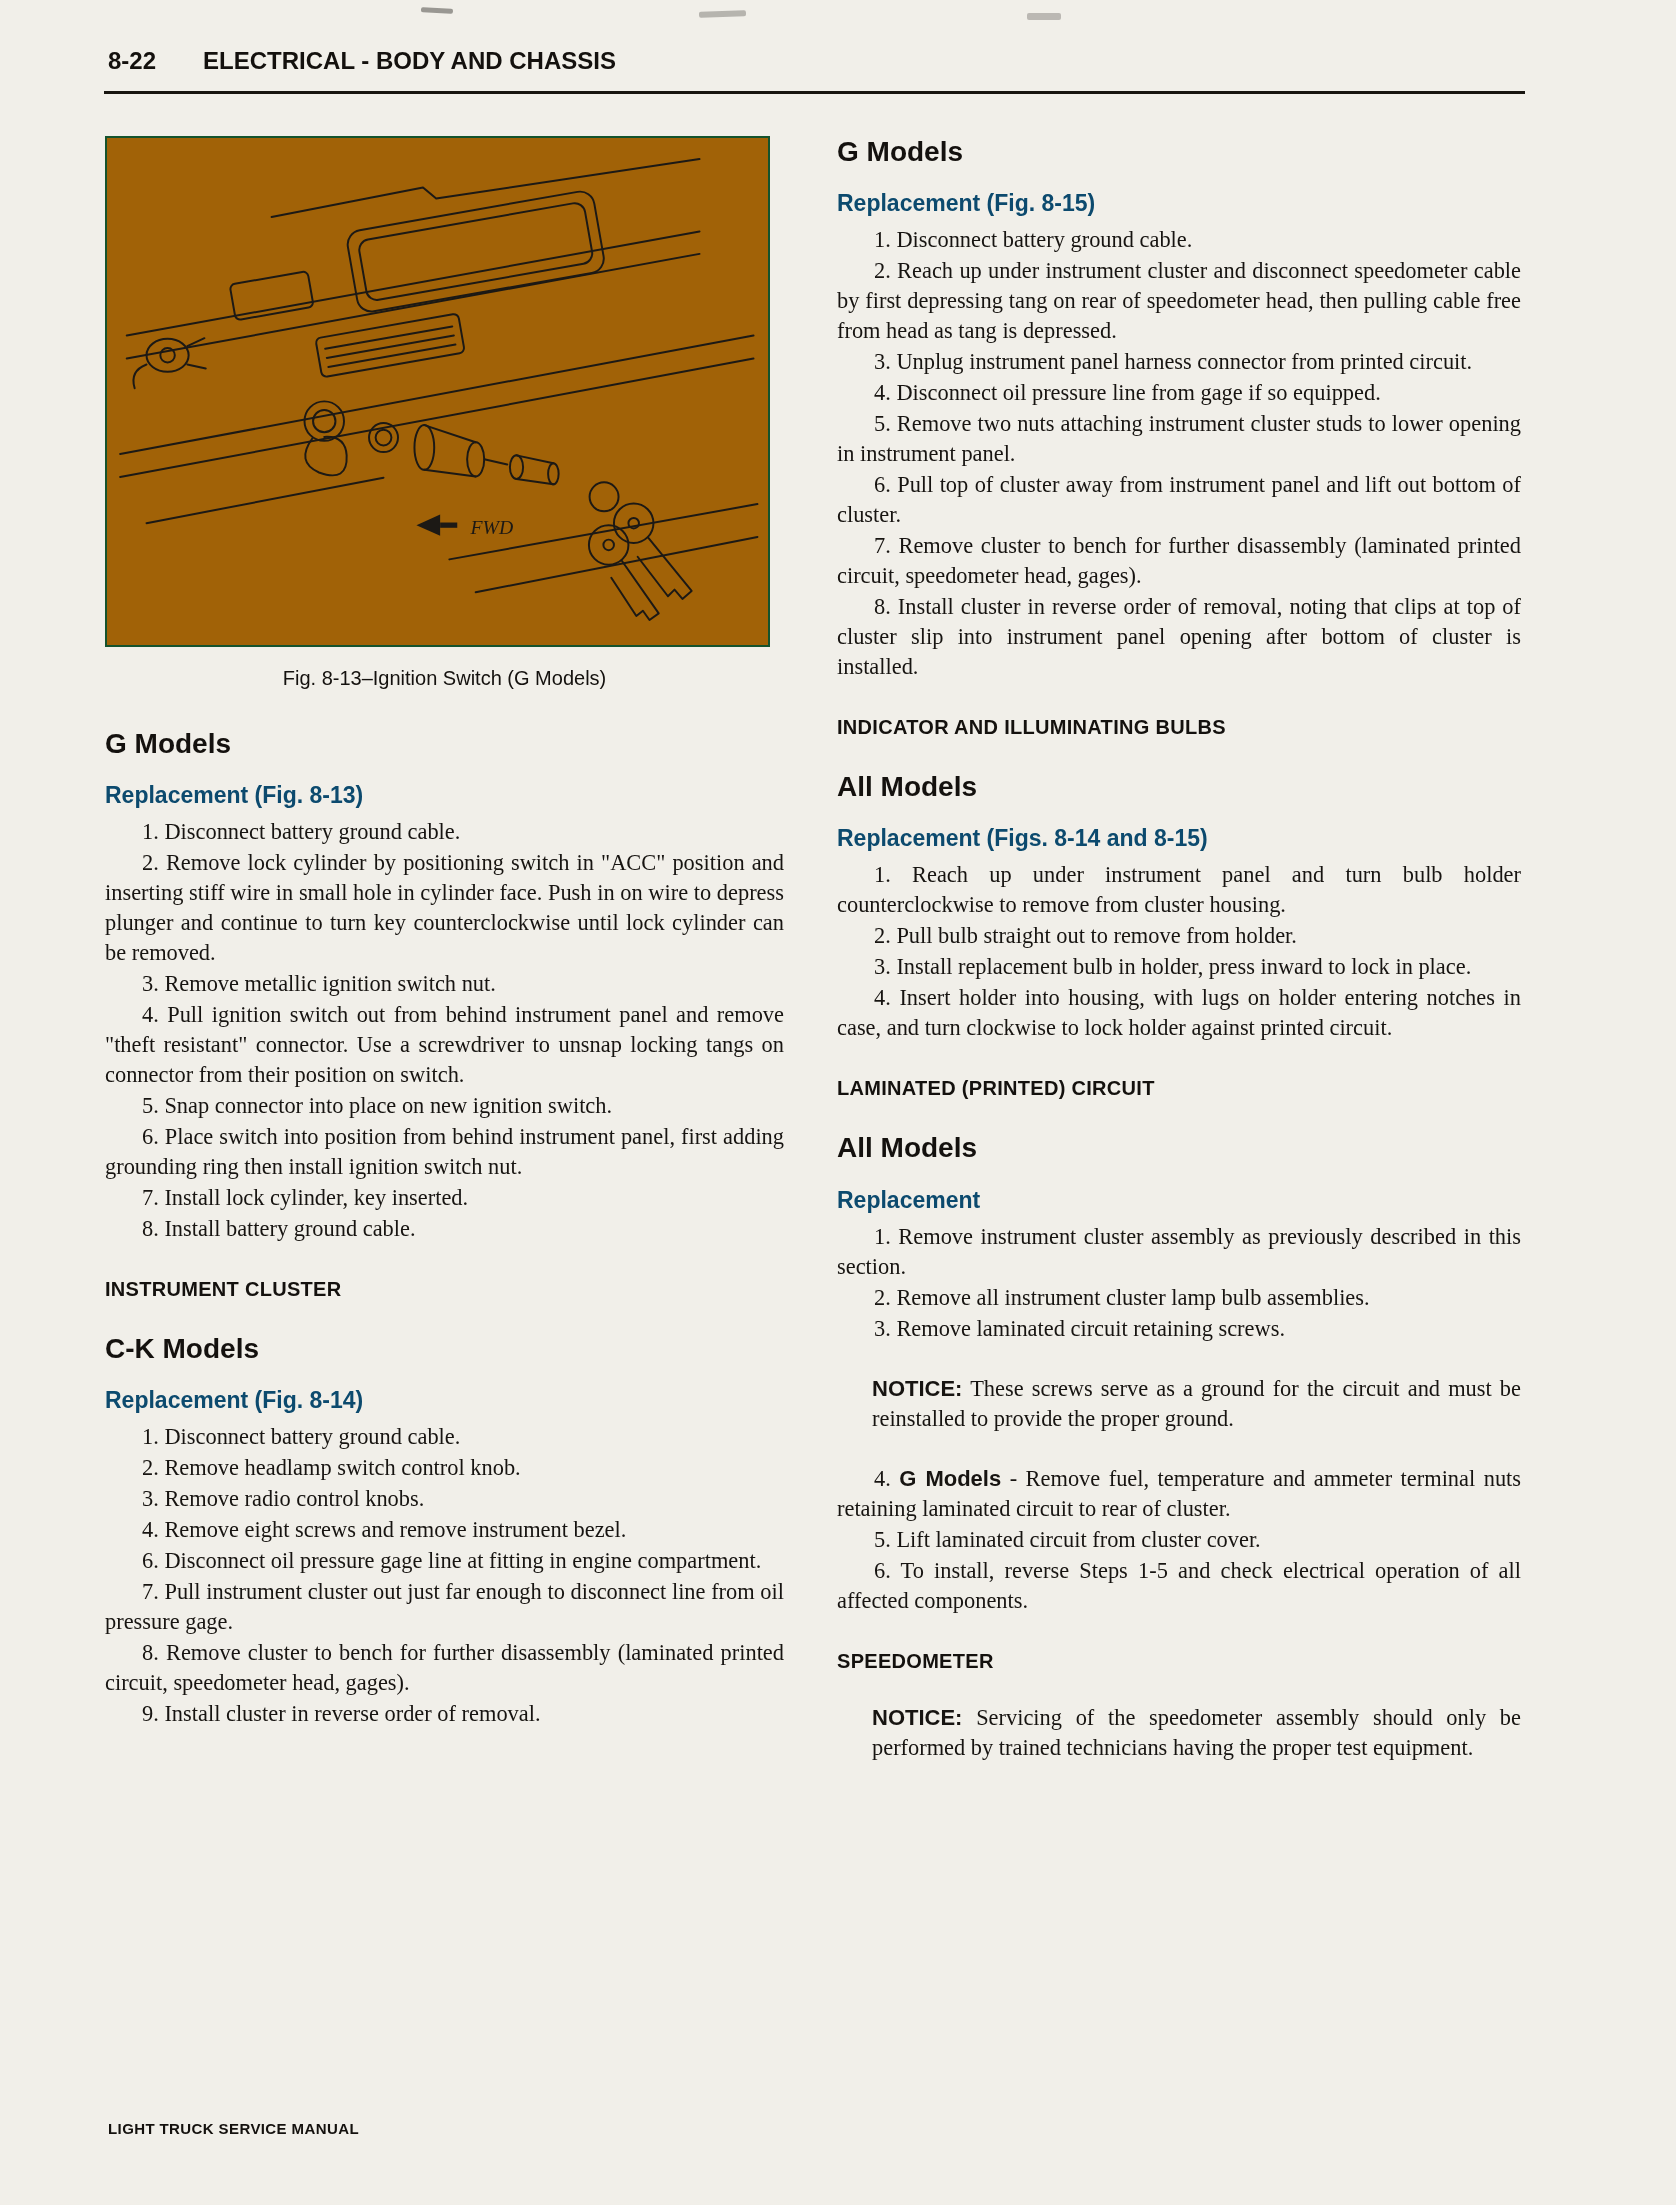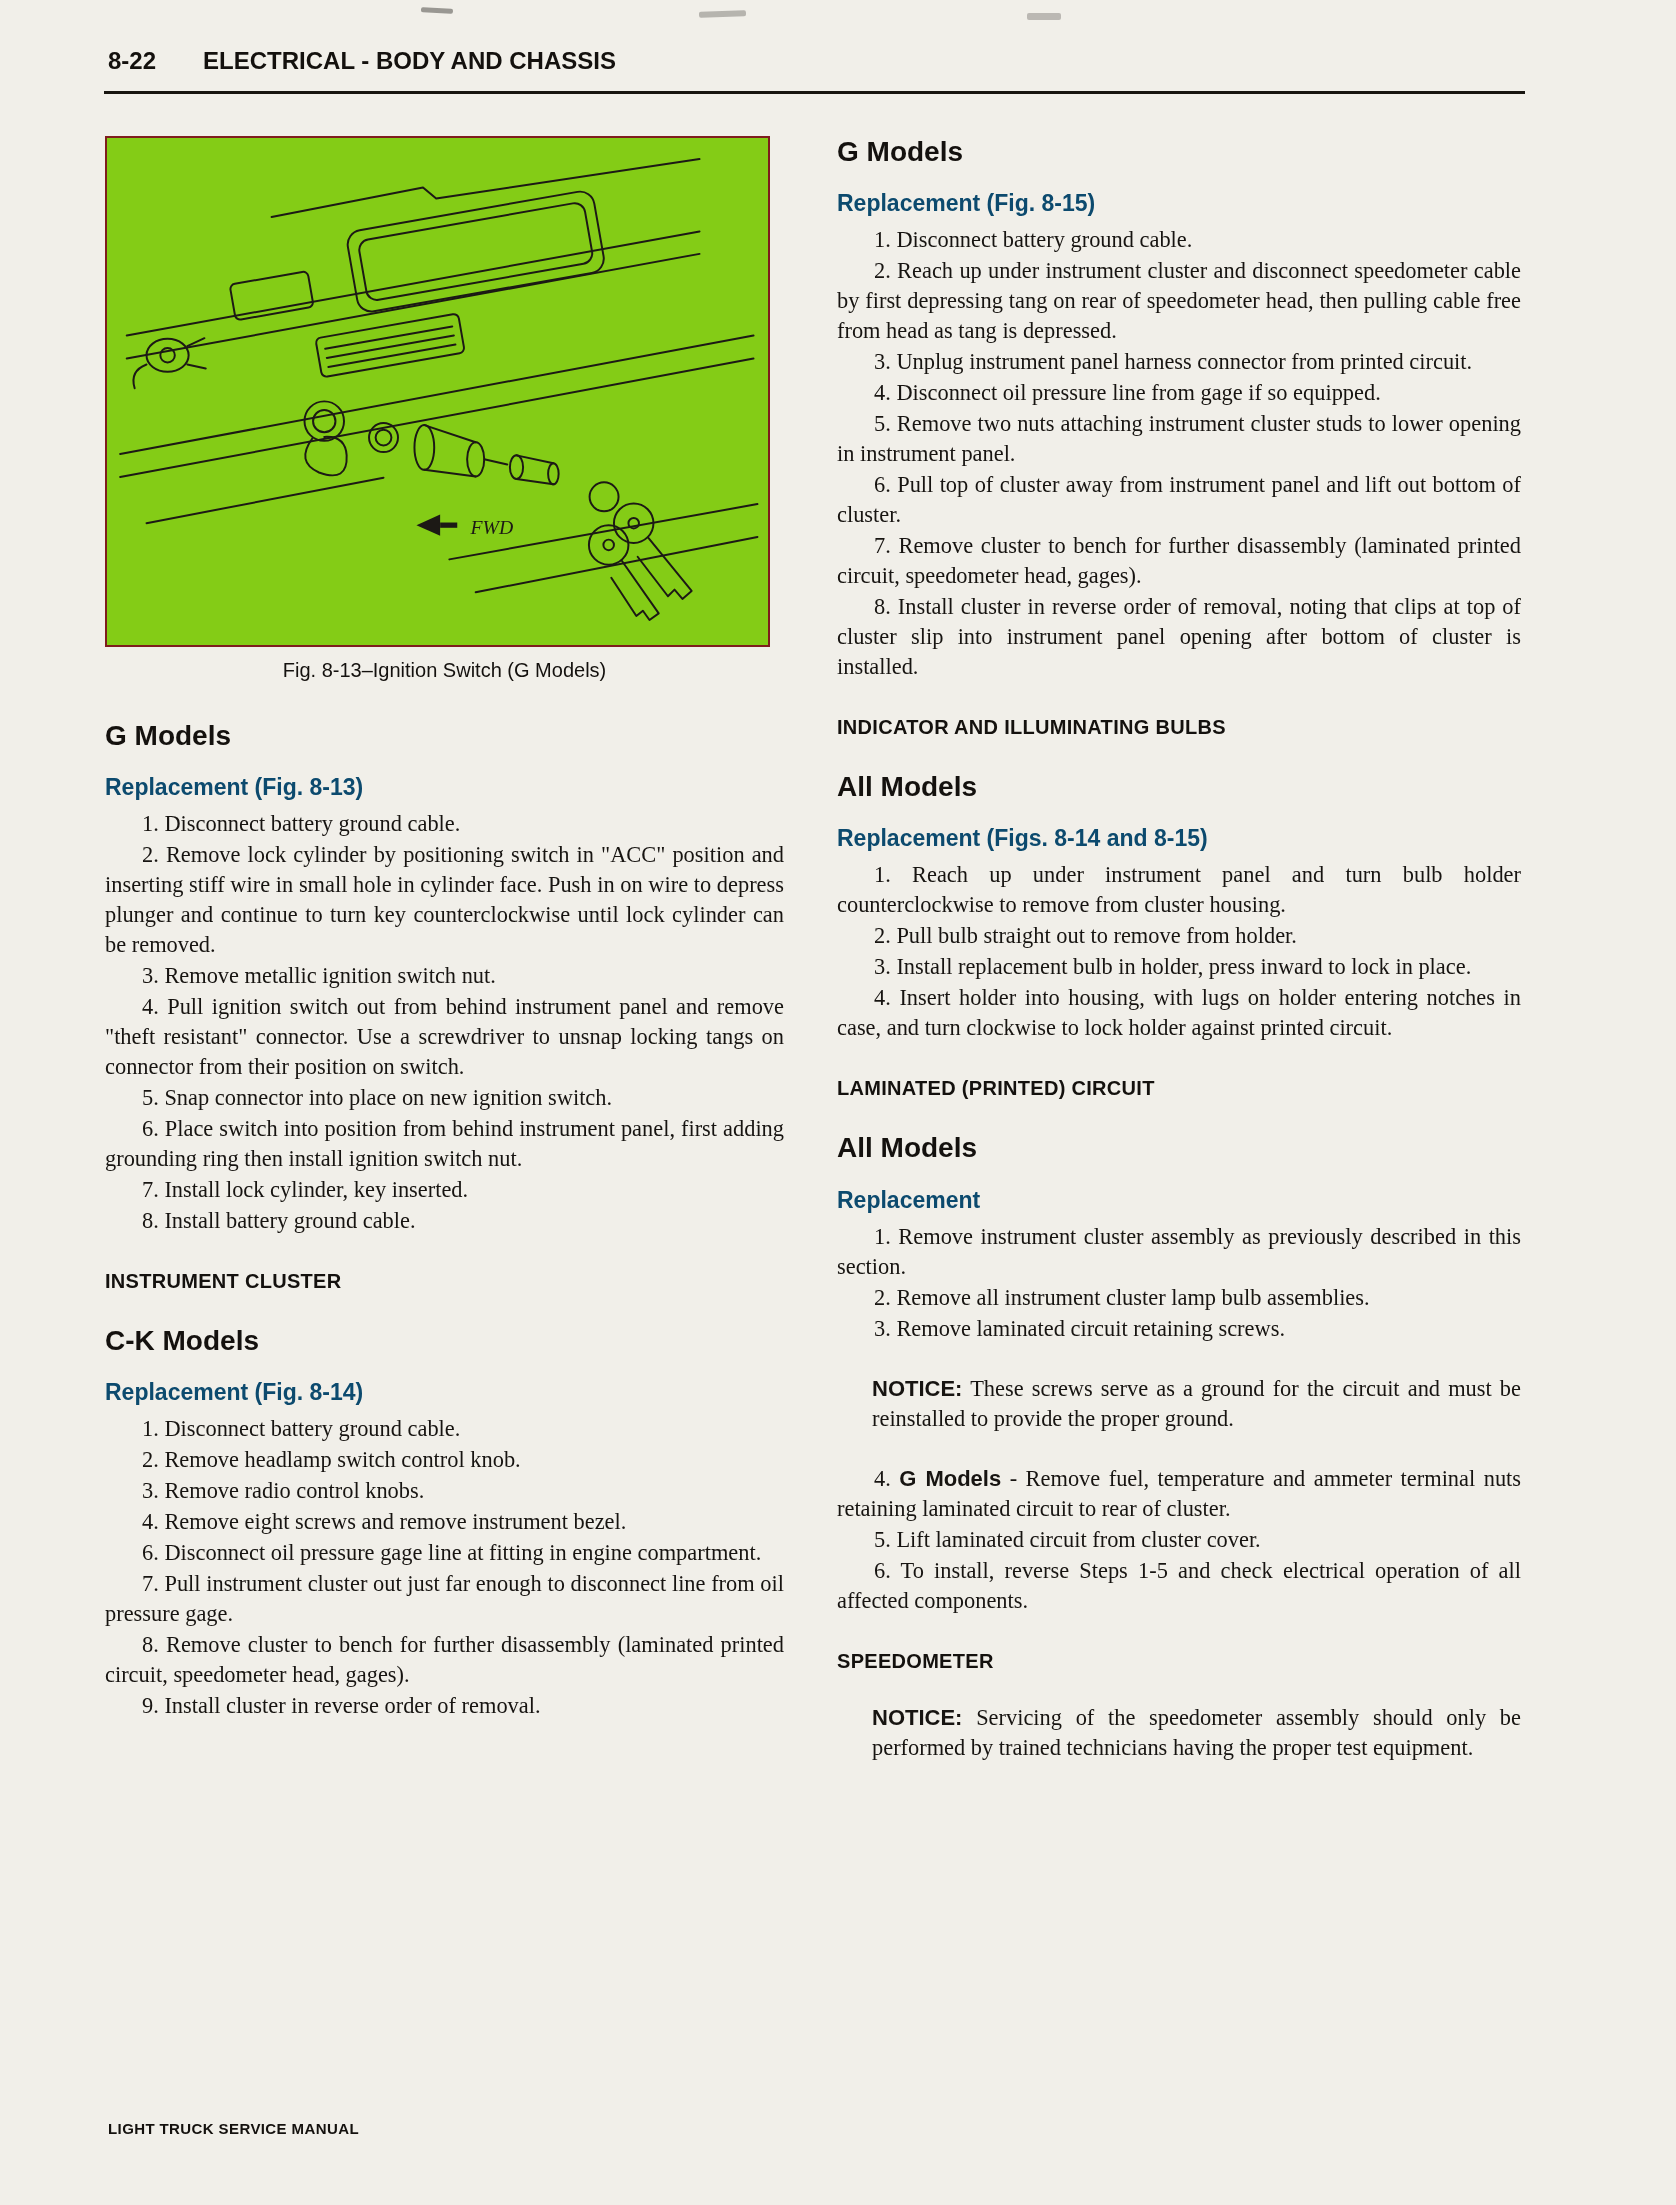--- a/index.html
+++ b/index.html
@@ -27,25 +27,25 @@
   .rule{height:2.6px;background:#181510;margin:16px 151px 0 104px;}
 
   .columns{
     display:flex;gap:53px;align-items:flex-start;
     padding:42px 155px 0 105px;
   }
   .col-left{flex:0 0 679px;width:679px;}
   .col-right{flex:1;min-width:0;}
 
   figure{margin:0 0 29px 0;}
-  .fig-box{width:661px;height:507px;border:2px solid #7f1d1d;background:#84cc16;}
+  .fig-box{width:661px;height:507px;border:2px solid #14532d;background:#a16207;}
   .fig-box svg{display:block;width:100%;height:100%;}
   figcaption{
     text-align:center;font-family:"Liberation Sans",sans-serif;
-    font-size:20px;margin-top:12px;color:#14110e;
+    font-size:20px;margin-top:20px;color:#14110e;
   }
 
   .h-model{font-family:"Liberation Sans",sans-serif;font-weight:bold;font-size:28px;margin:32px 0 5.3px;color:#14110e;}
   .h-replacement{font-family:"Liberation Sans",sans-serif;font-weight:bold;font-size:23px;margin:22.4px 0 8px;color:#0c4a6e;}
   .h-section{font-family:"Liberation Sans",sans-serif;font-weight:bold;font-size:20px;letter-spacing:0.3px;margin:34px 0 4px;color:#14110e;}
   #right-blocks > .h-model:first-child{margin-top:0;}
   #left-blocks  > .h-model:first-child{margin-top:38px;}
 
   .step{
     font-size:22.4px;line-height:30px;text-align:justify;

